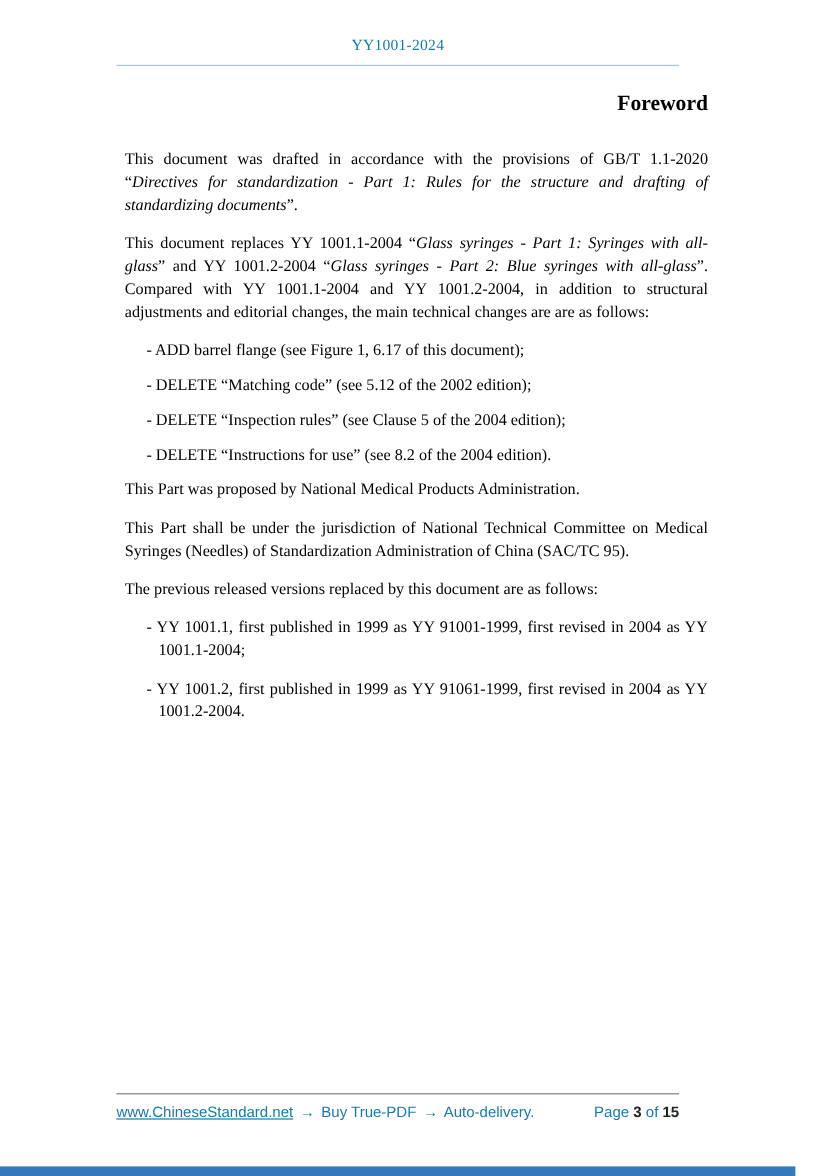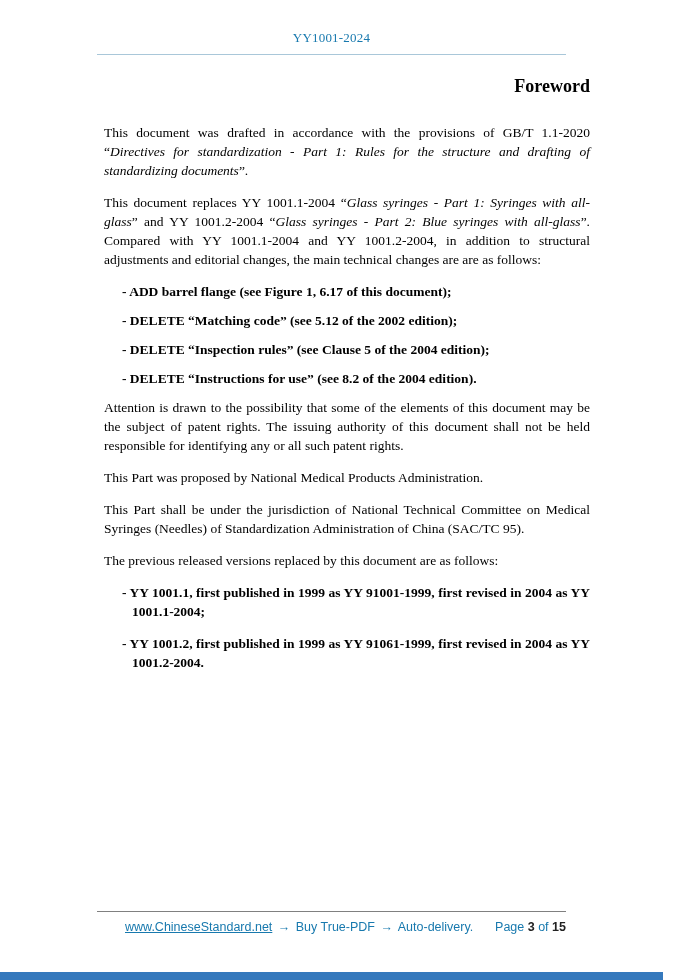--- a/index.html
+++ b/index.html
@@ -40,21 +40,21 @@
     font-weight:bold;
     text-align:right;
     margin:0 0 26px 0;
   }
   .para{
     margin:0 0 13px 0;
     font-size:13.5px;
     line-height:19px;
     text-align:justify;
   }
-  .list{margin:12px 0 9px 0;font-weight:bold;}
+  .list{margin:12px 0 9px 0;}
   .list-item{
     margin:0 0 10px 0;
     padding-left:28px;
     text-indent:-10px;
     font-size:13.5px;
     line-height:19px;
     text-align:justify;
   }
   .list.versions .list-item{margin-bottom:13px;}
   .para.after-list{margin-top:9px;}
@@ -65,21 +65,21 @@
     left:97px;right:97px;top:911px;
     border-top:1px solid #808080;
     padding-top:8px;
     display:flex;
     justify-content:space-between;
     align-items:baseline;
     font-family:"Liberation Sans", sans-serif;
     font-size:12.5px;
     color:var(--accent);
   }
-  .footer-left{white-space:nowrap;margin-left:28px;}
+  .footer-left{white-space:nowrap;}
   .footer-link{
     color:var(--accent);
     text-decoration:underline;
     cursor:pointer;
   }
   .footer-arrow{color:var(--accent);padding:0 2px;}
   .page-indicator{white-space:nowrap;}
   .page-indicator b{color:var(--numcolor);font-weight:bold;}
   .bottom-bar{
     position:absolute;
@@ -105,21 +105,20 @@
 
     <p class="para"><span>This document replaces YY 1001.1-2004 “</span><em>Glass syringes - Part 1: Syringes with all-glass</em><span>” and YY 1001.2-2004 “</span><em>Glass syringes - Part 2: Blue syringes with all-glass</em><span>”. Compared with YY 1001.1-2004 and YY 1001.2-2004, in addition to structural adjustments and editorial changes, the main technical changes are are as follows:</span></p>
 
     <div class="list changes">
       <div class="list-item">- ADD barrel flange (see Figure 1, 6.17 of this document);</div>
       <div class="list-item">- DELETE “Matching code” (see 5.12 of the 2002 edition);</div>
       <div class="list-item">- DELETE “Inspection rules” (see Clause 5 of the 2004 edition);</div>
       <div class="list-item">- DELETE “Instructions for use” (see 8.2 of the 2004 edition).</div>
     </div>
 
-    <p class="para after-list">Attention is drawn to the possibility that some of the elements of this document may be the subject of patent rights. The issuing authority of this document shall not be held responsible for identifying any or all such patent rights.</p>
 
     <p class="para">This Part was proposed by National Medical Products Administration.</p>
 
     <p class="para">This Part shall be under the jurisdiction of National Technical Committee on Medical Syringes (Needles) of Standardization Administration of China (SAC/TC 95).</p>
 
     <p class="para">The previous released versions replaced by this document are as follows:</p>
 
     <div class="list versions">
       <div class="list-item">- YY 1001.1, first published in 1999 as YY 91001-1999, first revised in 2004 as YY 1001.1-2004;</div>
       <div class="list-item">- YY 1001.2, first published in 1999 as YY 91061-1999, first revised in 2004 as YY 1001.2-2004.</div>

